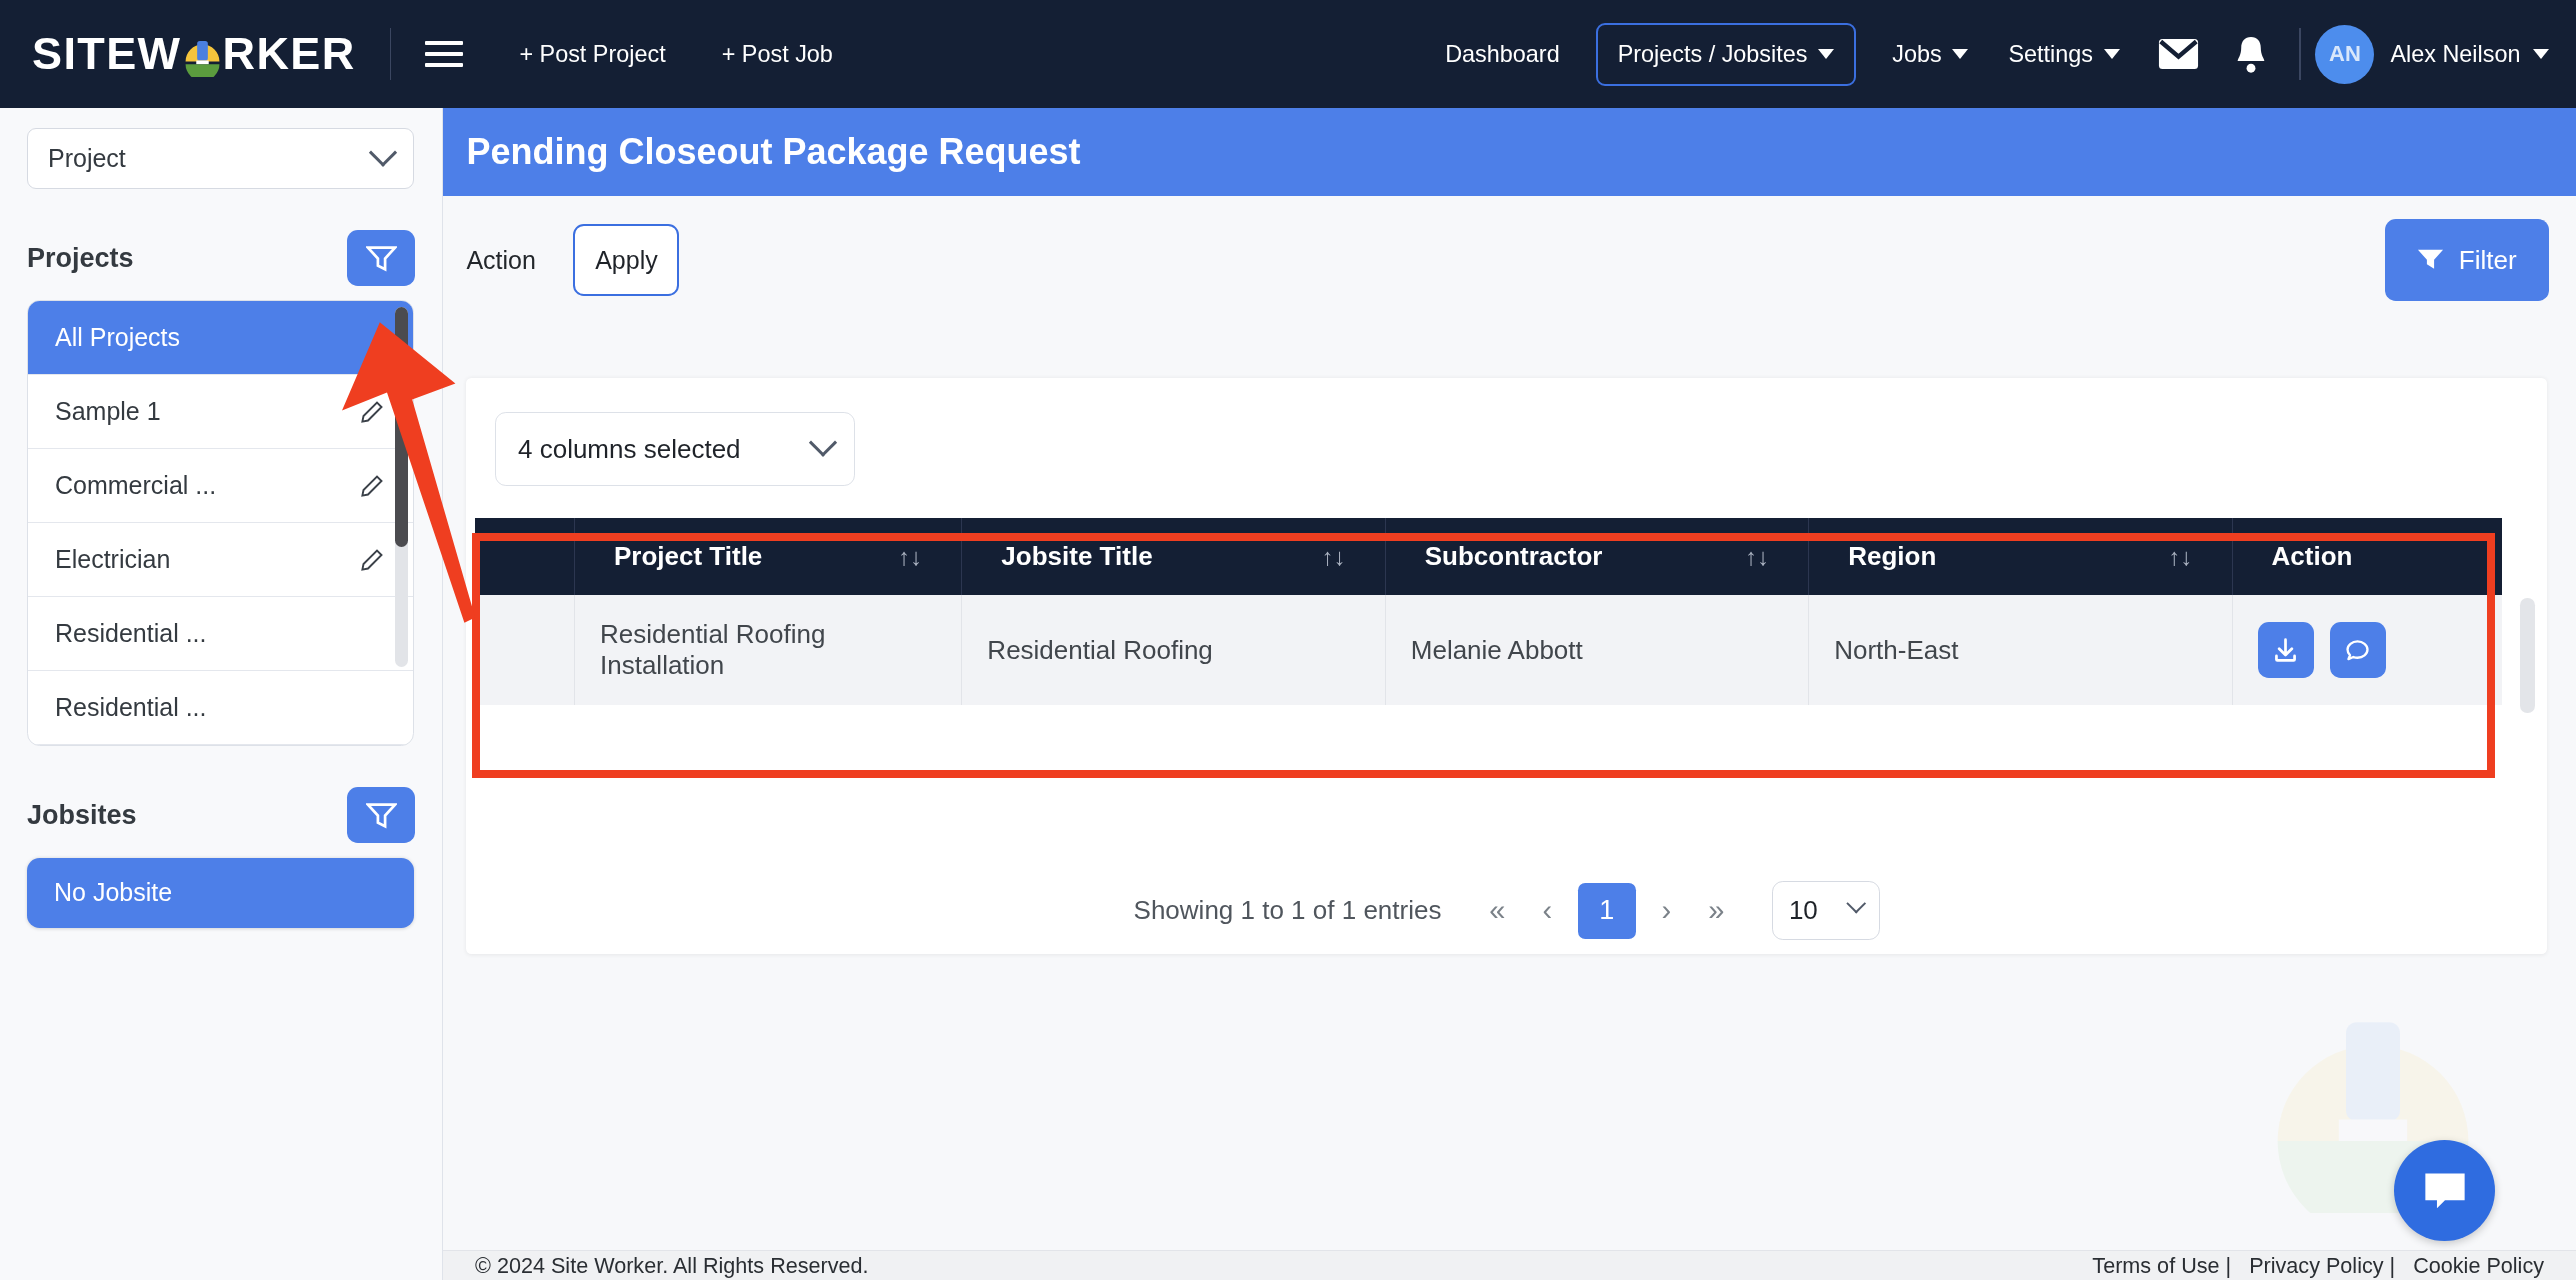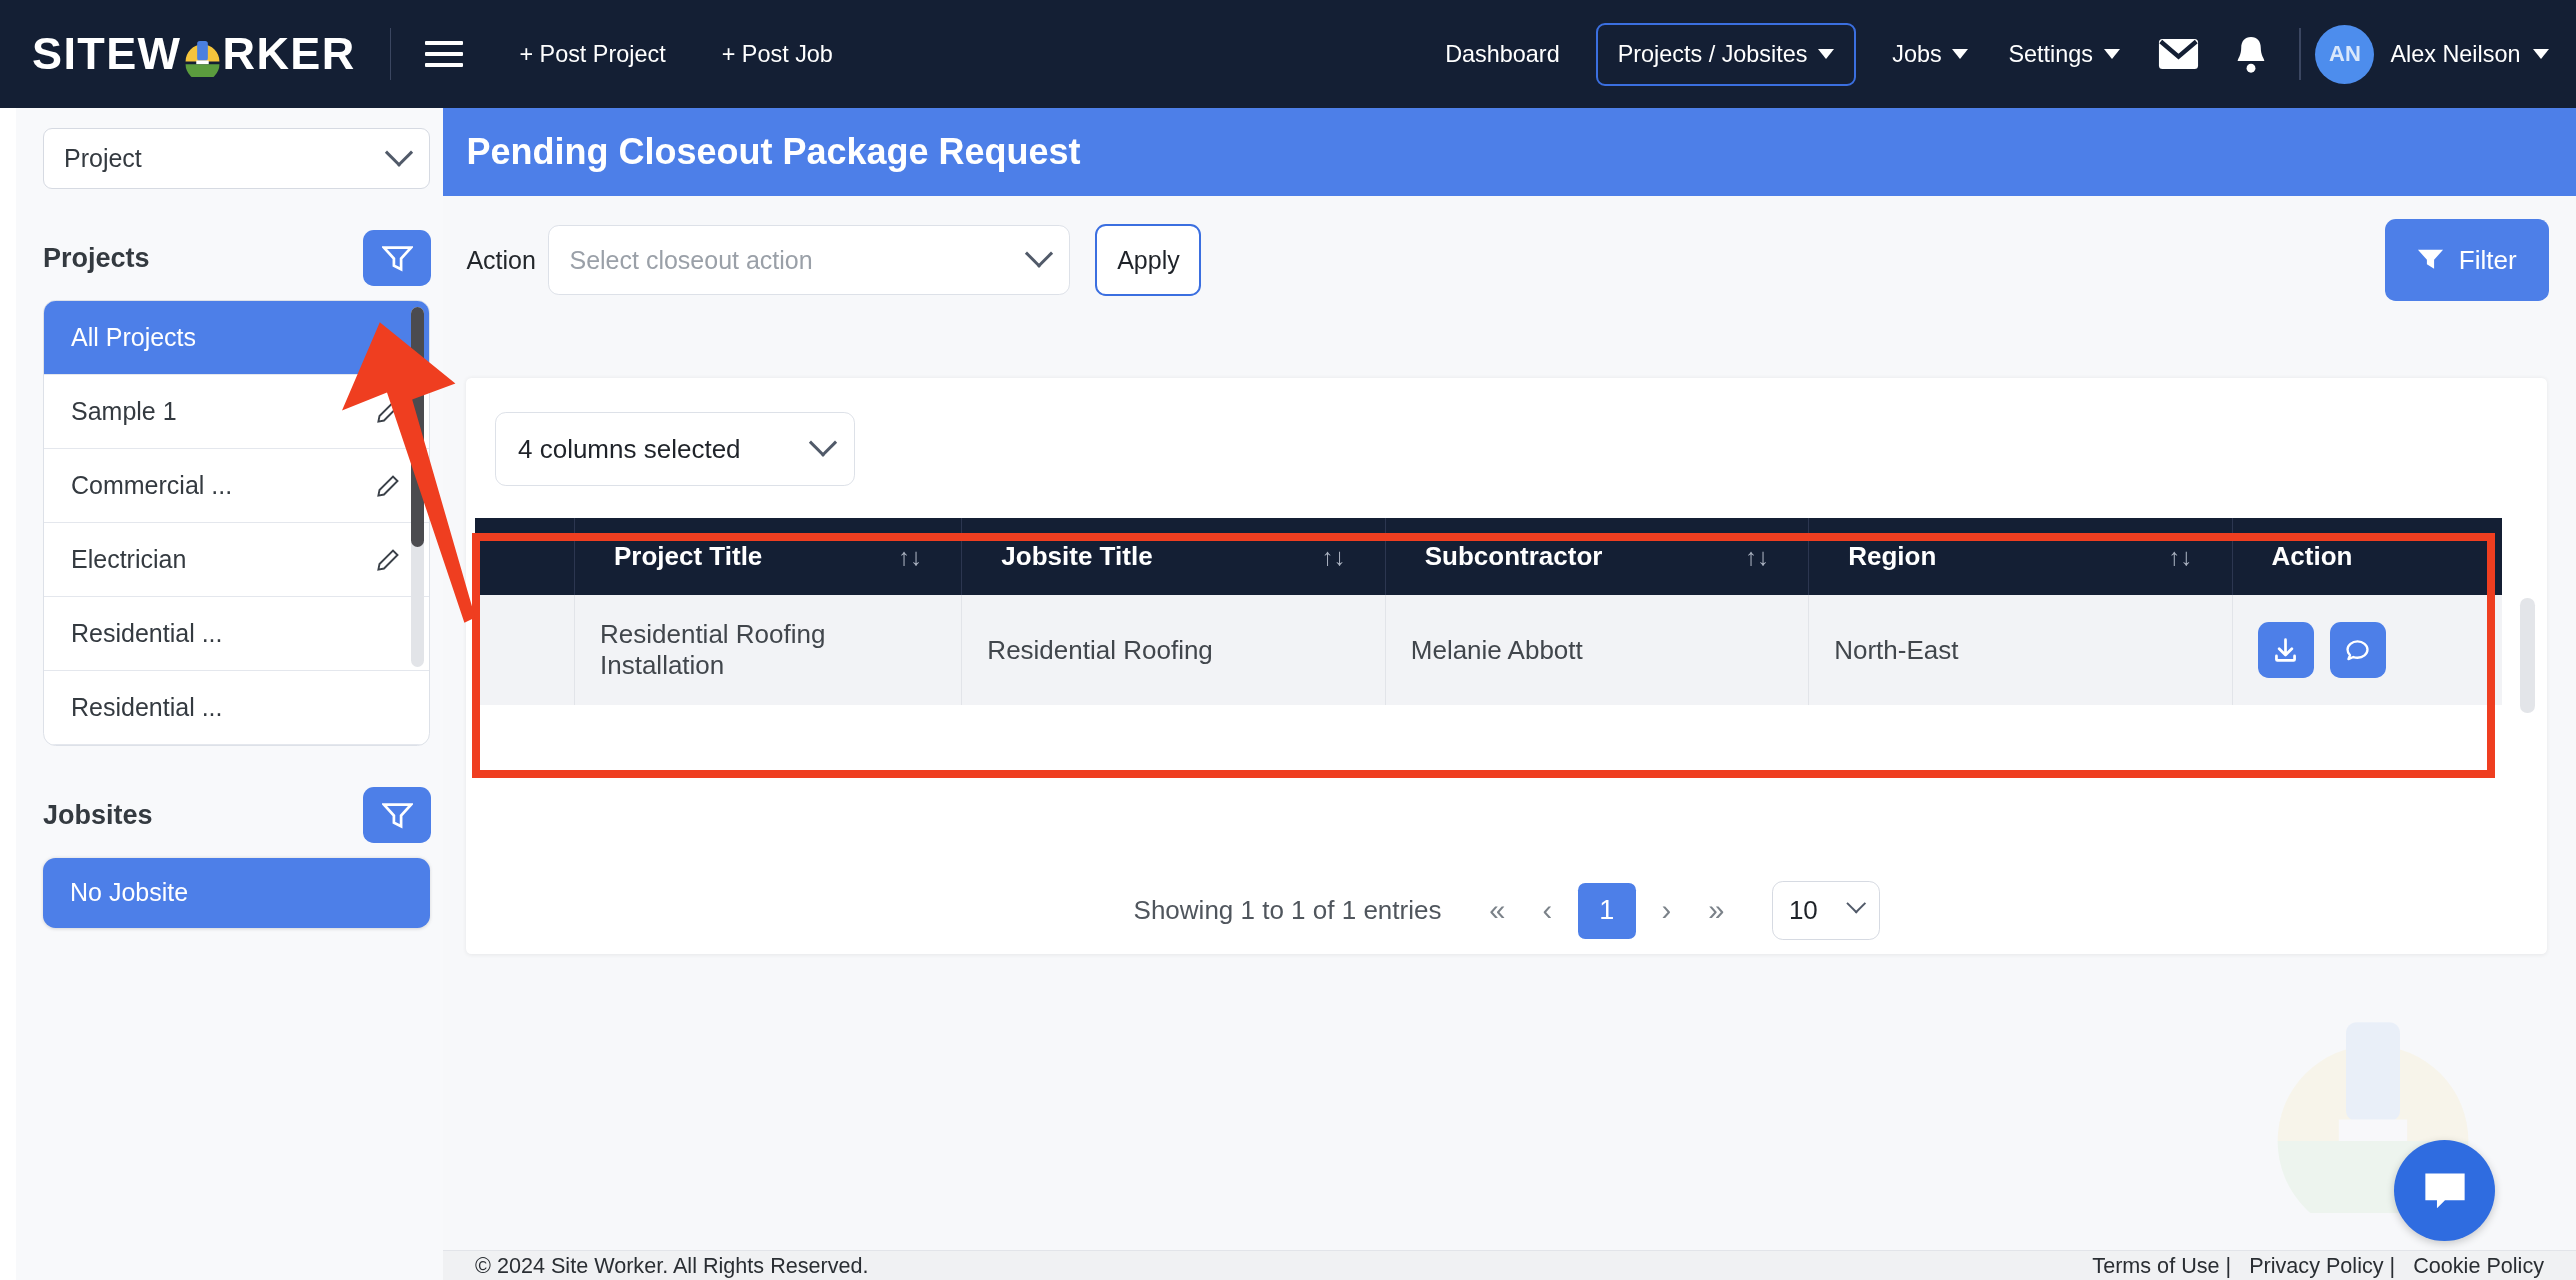--- a/index.html
+++ b/index.html
@@ -41,21 +41,21 @@
   .icon-btn { margin: 0 18px; cursor: pointer; display: flex; align-items: center; }
   .avatar {
     width: 59px; height: 59px; border-radius: 50%; background: #4d8ded;
     color: #d8e7fb; font-size: 22px; font-weight: 600;
     display: flex; align-items: center; justify-content: center; margin-right: 16px;
   }
   .user-name { color: #fff; font-size: 23.4px; display: flex; align-items: center; gap: 12.6px; cursor: pointer; }
 
   
   .sidebar {
-    position: absolute; left: 16px; top: 108px; width: 443px; height: 1173px;
+    position: absolute; left: 0; top: 108px; width: 443px; height: 1173px;
     background: #f8f9fb; border-right: 0.9px solid #dfe3ea; padding: 20px 27px 0 27px;
   }
   .select-box {
     width: 387px; height: 61px; background: #fff; border: 0.9px solid #d6dae2; border-radius: 9px;
     display: flex; align-items: center; justify-content: space-between; padding: 0 20px;
     font-size: 25px; color: #343a40; cursor: pointer;
   }
   .chev-thin { width: 20px; height: 20px; border-right: 3.6px solid #515a69; border-bottom: 3.6px solid #515a69;
                transform: rotate(45deg) translate(-4.5px,-4.5px); }
   .sec-head { display: flex; align-items: center; justify-content: space-between; margin-top: 41px; }
@@ -316,24 +316,20 @@
     </div>
   </div>
 
   <div class="main">
     <div class="page-banner">
       <span>Pending Closeout Package Request</span>
     </div>
 
     <div class="action-bar">
       <span class="action-label">Action</span>
-      <div class="action-select">
-        <span>Select closeout action</span>
-        <span class="chev-thin"></span>
-      </div>
       <div class="apply-btn">Apply</div>
       <div class="filter-btn">
         <svg width="27" height="23.4" viewBox="0 0 30 26">
           <path d="M1 2 h28 L19 13 v10 l-8 -5 v-5 z" fill="#fff"></path>
         </svg>
         <span>Filter</span>
       </div>
     </div>
 
     <div class="card">

